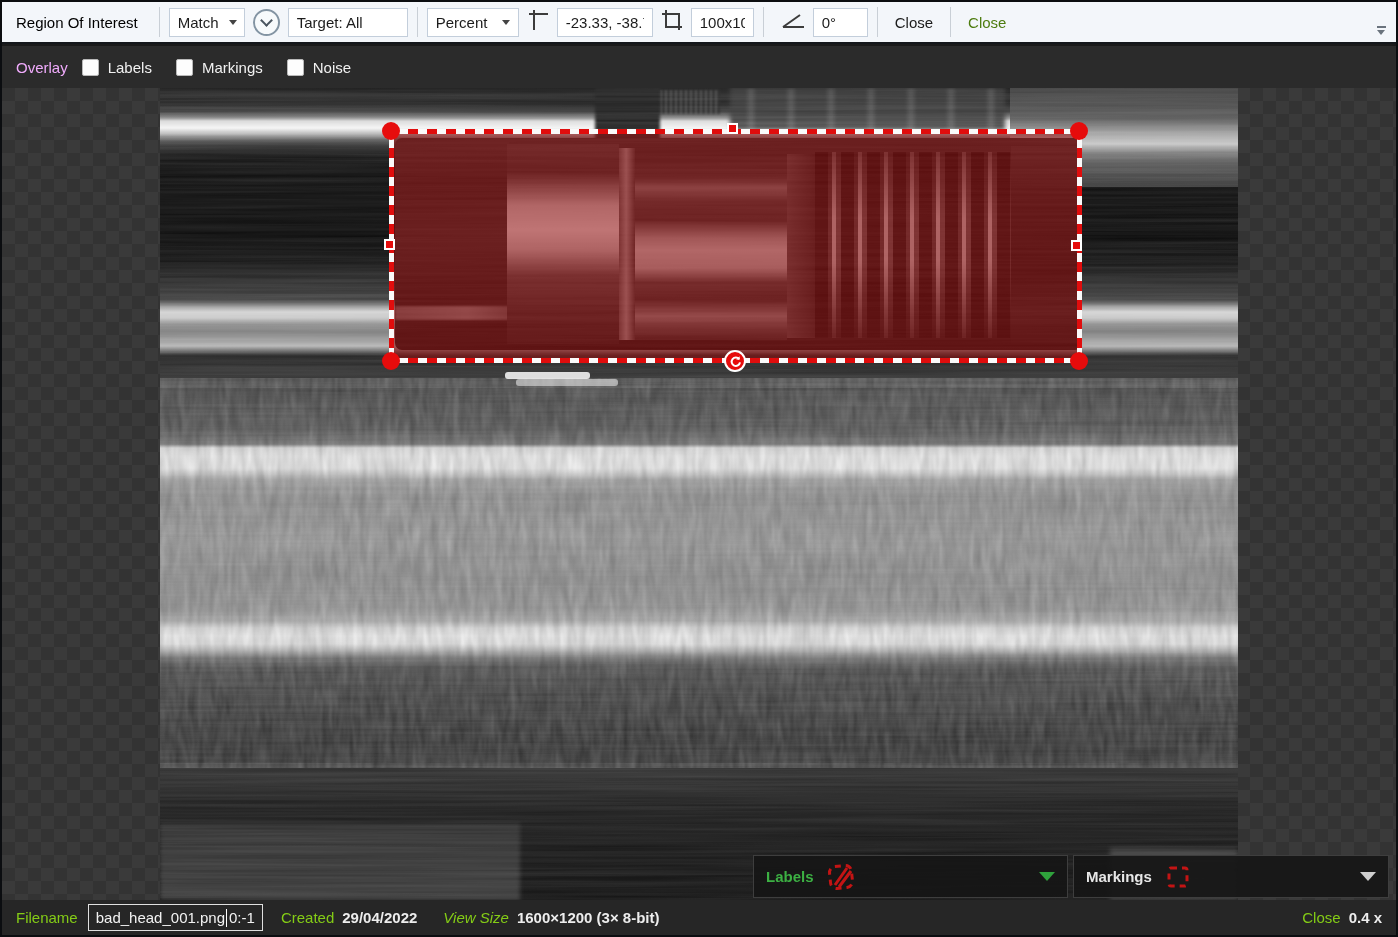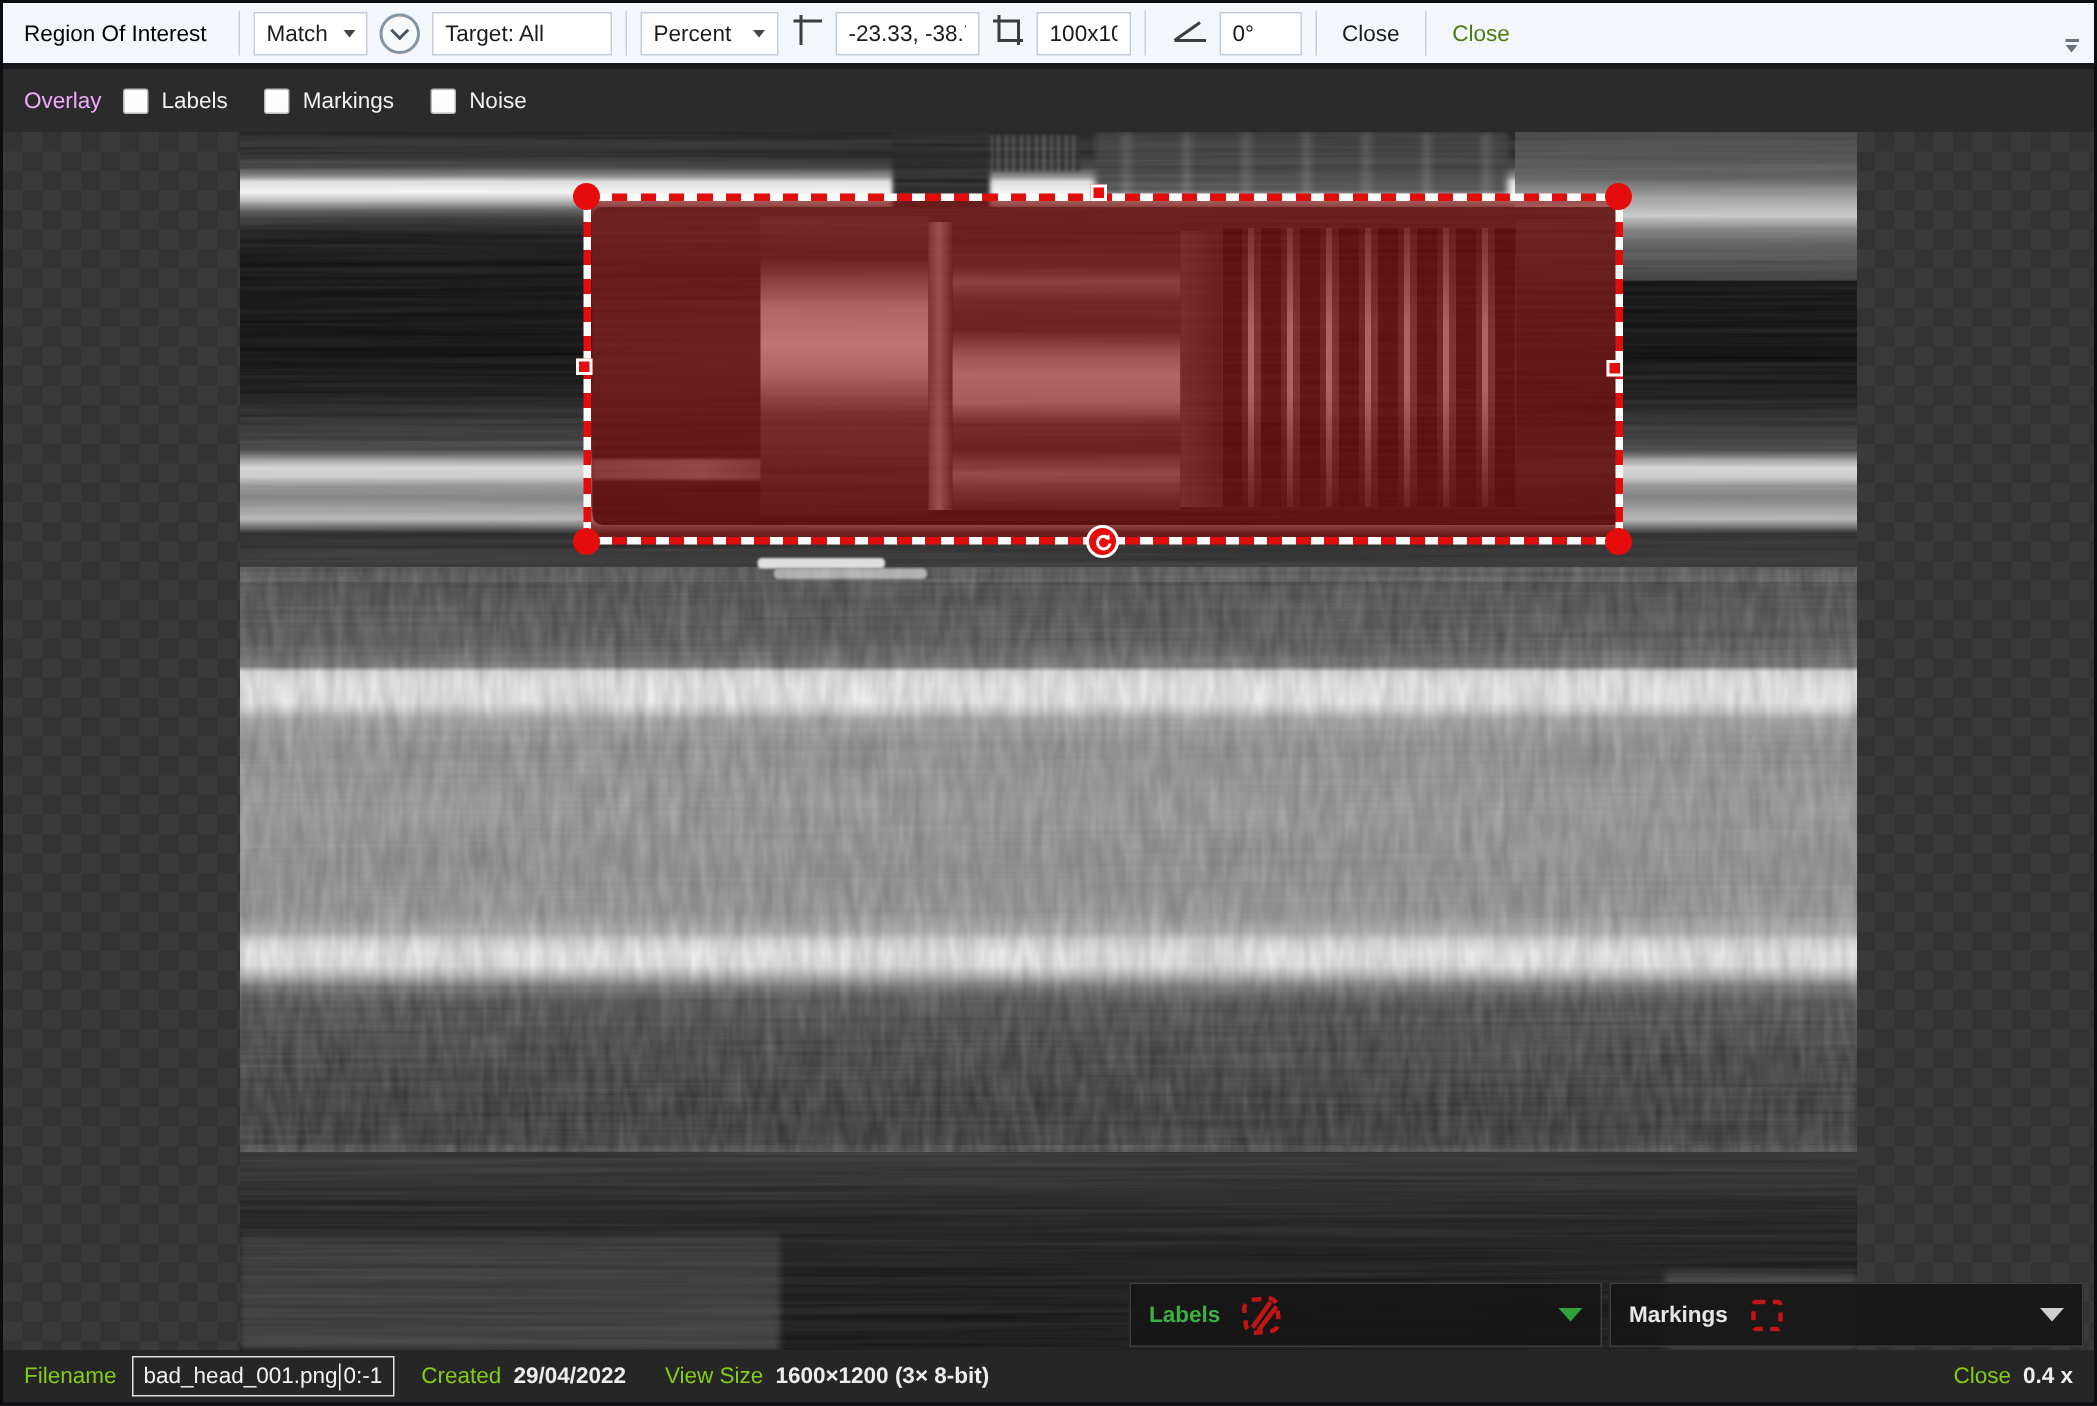--- a/index.html
+++ b/index.html
@@ -249,19 +249,19 @@
 
   <div class="statusbar">
     <span class="st-label">Filename</span>
     <span class="filebox">
       <span>bad_head_001.png</span>
       <span class="filecaret"></span>
       <span>0:-1</span>
     </span>
     <span class="st-label" style="margin-left:18px;">Created</span>
     <span class="st-value" style="margin-left:8px;">29/04/2022</span>
-    <span class="st-label" style="margin-left:26px;">View Size</span>
+    <span class="st-label" style="margin-left:26px;font-style:italic;">View Size</span>
     <span class="st-value" style="margin-left:8px;">1600×1200 (3× 8-bit)</span>
     <span class="st-label" style="margin-left:auto;">Close</span>
     <span class="st-value" style="margin-left:8px;">0.4 x</span>
   </div>
 
 </div>
 
 </body></html>

